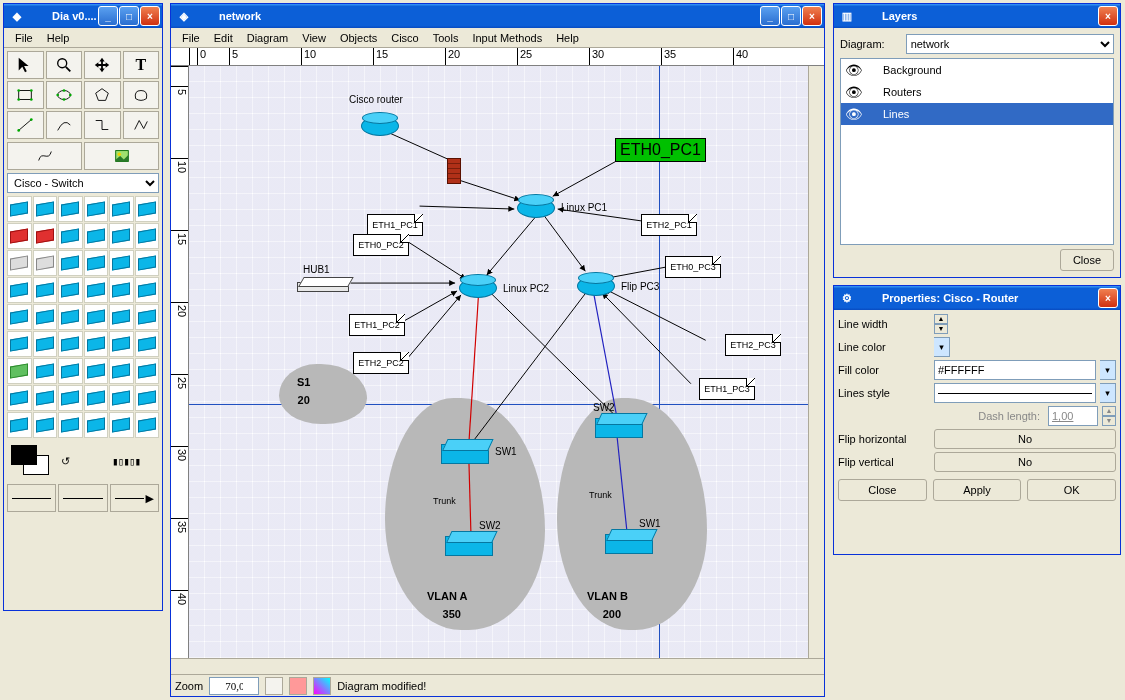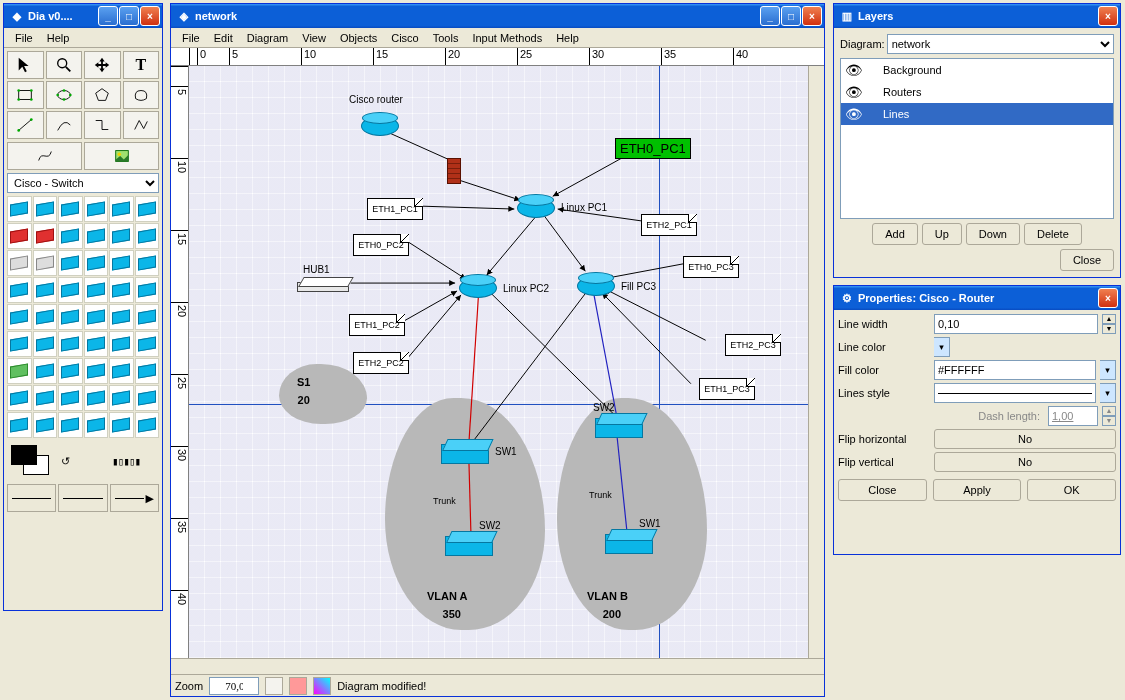--- a/index.html
+++ b/index.html
@@ -2,21 +2,21 @@
 <html><head>
 <meta charset="utf-8">
 <style>
 * { box-sizing: border-box; margin: 0; padding: 0; font-family: "Tahoma", sans-serif; font-size: 11px; }
 body { background: #ece9d8; width: 1125px; height: 700px; position: relative; overflow: hidden; }
 
 
 .window { position: absolute; border: 1px solid #0831d9; background: #ece9d8; display: flex; flex-direction: column; }
 .titlebar { height: 24px; background: linear-gradient(to bottom, #3a9af8 0%, #0c5fd7 10%, #0c5fd7 90%, #084bc0 100%); display: flex; align-items: center; padding: 0 2px 0 6px; color: #fff; font-weight: bold; }
 .titlebar .icon { width: 14px; height: 14px; margin-right: 4px; display: inline-flex; align-items: center; justify-content: center; }
-.titlebar .title { flex: 1; white-space: nowrap; overflow: hidden; }
+.titlebar .title { flex: 1; white-space: nowrap; overflow: hidden; margin-left: 24px; }
 .titlebar .winbtns { display: flex; gap: 1px; }
 .winbtn { width: 20px; height: 20px; background: linear-gradient(to bottom,#5aa0f0,#2a6ed0); border: 1px solid #fff; border-radius: 3px; display:flex;align-items:center;justify-content:center;color:#fff;font-weight:bold;font-size:10px;}
 .winbtn.close { background: linear-gradient(to bottom,#f08050,#d03010); }
 
 .menubar { height: 20px; background: #ece9d8; display: flex; align-items: center; padding: 0 4px; border-bottom: 1px solid #aca899; }
 .menubar span { padding: 2px 7px; cursor: default; }
 
 
 #toolbox { left: 3px; top: 3px; width: 160px; height: 608px; }
 #toolbox .body { flex:1; padding: 3px; display:flex; flex-direction: column; gap:3px; overflow:hidden;}
@@ -65,30 +65,30 @@
 .canvas .noteshape { position:absolute; width:56px; height:22px; background:#fff; border:1px solid #000; font-size:9px; display:flex; align-items:center; justify-content:center;}
 .canvas .noteshape::after { content:''; position:absolute; right:-1px; top:-1px; width:8px; height:8px; background:linear-gradient(135deg,#fff 50%, #000 50% 55%, #fff 55%); border-left:1px solid #000; border-bottom:1px solid #000;}
 .canvas .router { position:absolute; width:38px; height:20px; background:#0bb6e8; border:1px solid #0577a0; border-radius:50%/50%; }
 .canvas .router::before { content:''; position:absolute; left:0; right:0; top:-5px; height:10px; background:#4ad0f8; border:1px solid #0577a0; border-radius:50%/50%;}
 .canvas .switch { position:absolute; width:48px; height:20px; background:#0bb6e8; border:1px solid #0577a0;}
 .canvas .switch::before { content:''; position:absolute; left:0; right:0; top:-6px; height:10px; background:#4ad0f8; border:1px solid #0577a0; transform:skewX(-25deg); transform-origin:bottom;}
 .canvas .hub { position:absolute; width:52px; height:10px; background:#e8e8e8; border:1px solid #444;}
 .canvas .hub::before{content:'';position:absolute;left:0;right:0;top:-6px;height:8px;background:#fff;border:1px solid #444;transform:skewX(-30deg);transform-origin:bottom;}
 .canvas .cloud { position:absolute; background:#b8b8b8; border-radius: 45% 55% 50% 50% / 55% 60% 45% 50%; }
 .canvas .cloudlabel { position:absolute; font-size:16px; font-weight:bold; text-align:center;}
-.canvas .greentag { position:absolute; background:#00c000; border:1px solid #000; padding:2px 4px; font-size:13px;}
+.canvas .greentag { position:absolute; background:#00c000; border:1px solid #000; padding:2px 4px; font-size:16px;}
 .canvas .firewall { position:absolute; width:14px; height:26px; background: repeating-linear-gradient(#b03018 0 4px,#7a1e0c 4px 5px); border:1px solid #5a1000;}
 .canvas svg.wires { position:absolute; left:0; top:0; width:100%; height:100%; pointer-events:none;}
 .canvas .guide-h { position:absolute; left:0; right:0; height:1px; background:#2050c0;}
 .canvas .guide-v { position:absolute; top:0; bottom:0; width:1px; background:#2050c0;}
 
 
 #layerswin { left: 833px; top: 3px; width: 288px; height: 275px; }
 #layerswin .body { flex:1; padding:6px; display:flex; flex-direction:column; gap:4px;}
-.layerselrow { display:flex; align-items:center; gap:2px;}
+.layerselrow { display:flex; align-items:center; gap:21px;}
 .layerselrow select { flex:1; height:20px; border:1px solid #7f9db9; background:#fff;}
 .layerlist { flex:1; border:1px solid #7f9db9; background:#fff; overflow:hidden;}
 .layerrow { display:flex; align-items:center; height:22px; padding:0 4px; gap:20px;}
 .layerrow.selected { background:#316ac5; color:#fff;}
 .layerrow .eye { width:18px; font-size:14px;}
 .layerbtns { display:flex; gap:4px; justify-content:center;}
 .layerbtns button, .closebtnrow button { height:22px; border:1px solid #aca899; background:#ece9d8; padding:0 12px; border-radius:3px;}
 .closebtnrow { display:flex; justify-content:flex-end;}
 
 
@@ -499,33 +499,33 @@
 
         <div class="firewall" style="left:258px;top:92px"></div>
 
         <div class="router" style="left:328px;top:132px"></div>
         <div class="label" style="left:372px;top:136px">Linux PC1</div>
 
         <div class="router" style="left:270px;top:212px"></div>
         <div class="label" style="left:314px;top:217px">Linux PC2</div>
 
         <div class="router" style="left:388px;top:210px"></div>
-        <div class="label" style="left:432px;top:215px">Fill PC3</div>
+        <div class="label" style="left:432px;top:215px">Flip PC3</div>
 
         <div class="hub" style="left:108px;top:216px"></div>
         <div class="label" style="left:114px;top:198px">HUB1</div>
 
         <div class="greentag" style="left:426px;top:72px">ETH0_PC1</div>
 
-        <div class="noteshape" style="left:178px;top:132px">ETH1_PC1</div>
+        <div class="noteshape" style="left:178px;top:148px">ETH1_PC1</div>
         <div class="noteshape" style="left:164px;top:168px">ETH0_PC2</div>
         <div class="noteshape" style="left:160px;top:248px">ETH1_PC2</div>
         <div class="noteshape" style="left:164px;top:286px">ETH2_PC2</div>
         <div class="noteshape" style="left:452px;top:148px">ETH2_PC1</div>
-        <div class="noteshape" style="left:494px;top:190px">ETH0_PC3</div>
+        <div class="noteshape" style="left:476px;top:190px">ETH0_PC3</div>
         <div class="noteshape" style="left:536px;top:268px">ETH2_PC3</div>
         <div class="noteshape" style="left:510px;top:312px">ETH1_PC3</div>
 
         <div class="switch" style="left:252px;top:378px"></div>
         <div class="label" style="left:306px;top:380px">SW1</div>
         <div class="switch" style="left:256px;top:470px"></div>
         <div class="label" style="left:290px;top:454px">SW2</div>
         <div class="label" style="left:244px;top:430px;font-size:9px">Trunk</div>
 
         <div class="switch" style="left:406px;top:352px"></div>
@@ -572,44 +572,37 @@
       </div>
       <div class="layerrow">
         <span class="eye">👁</span>
         <span>Routers</span>
       </div>
       <div class="layerrow selected">
         <span class="eye">👁</span>
         <span>Lines</span>
       </div>
     </div>
-    <div class="layerbtns">
-      <button>Add</button>
-      <button>Up</button>
-      <button>Down</button>
-      <button>Delete</button>
-    </div>
     <div class="closebtnrow">
       <button>Close</button>
     </div>
   </div>
 </div>
 
 <div class="window" id="propswin">
   <div class="titlebar">
     <span class="icon">⚙</span>
     <span class="title">Properties: Cisco - Router</span>
     <div class="winbtns">
         <div class="winbtn close">×</div>
       </div>
   </div>
   <div class="body">
     <div class="proprow">
       <span class="plabel">Line width</span>
-      <div class="pfield">0,10</div>
       <div class="spinner">
           <span>▲</span>
           <span>▼</span>
         </div>
     </div>
     <div class="proprow">
       <span class="plabel">Line color</span>
       <div class="combo">▾</div>
     </div>
     <div class="proprow">

